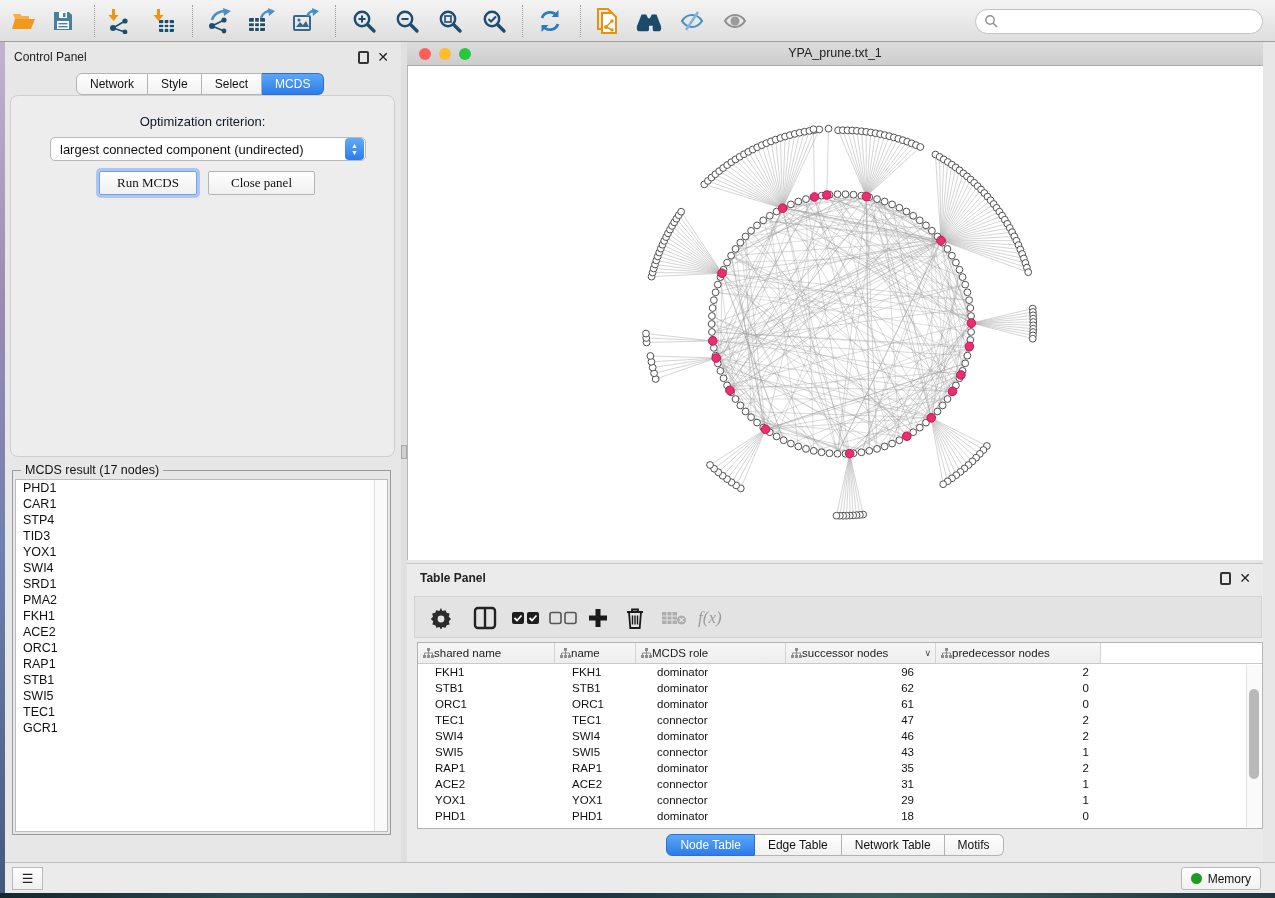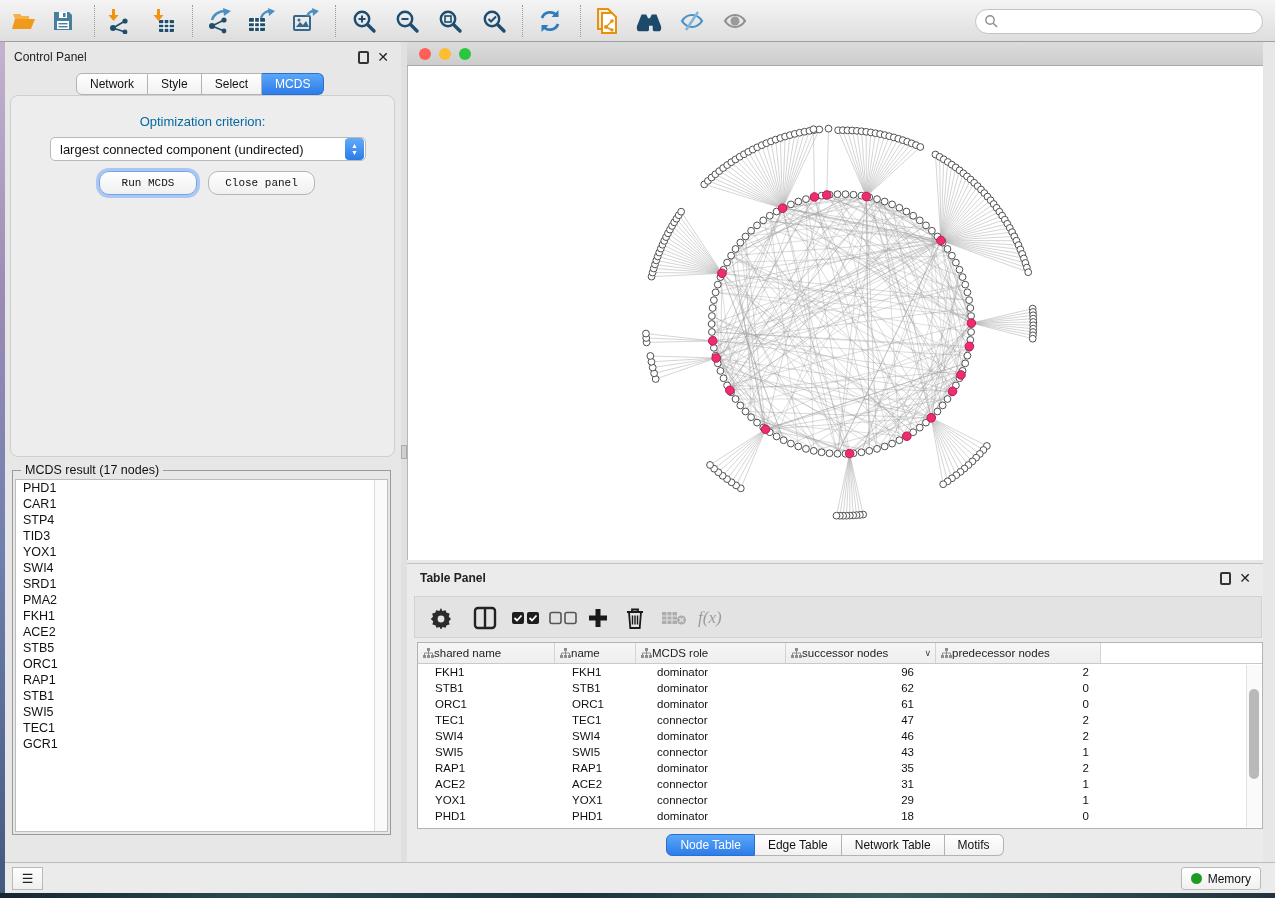--- a/index.html
+++ b/index.html
@@ -22,26 +22,26 @@
   #control-panel { left:5px; top:42px; width:396px; height:820px; background:#e7e7e7; }
   #cp-title { position:absolute; left:9px; top:8px; font-size:12px; color:#222; }
   .panel-float-btn { position:absolute; width:11px; height:13px; border:2px solid #333; border-radius:2px; background:transparent; }
   .panel-close-btn { position:absolute; font-size:14px; font-weight:bold; color:#222; line-height:13px; }
   #cp-tabs { position:absolute; left:71px; top:31px; height:22px; display:flex; }
   .seg-tab { height:22px; border:1px solid #b3b3b3; border-left:none; background:linear-gradient(#ffffff,#f1f1f1); display:flex; align-items:center; justify-content:center; font-size:12px; padding:0 13px; color:#111; cursor:default; }
   .seg-tab.first { border-left:1px solid #b3b3b3; border-radius:6px 0 0 6px; }
   .seg-tab.last { border-radius:0 6px 6px 0; }
   .seg-tab.sel { background:linear-gradient(#5aa7f8,#2d7ce9); color:#fff; border-color:#2b6fd0; }
   #cp-inner { position:absolute; left:5px; top:53px; width:385px; height:362px; background:#ededed; border:1px solid #cfcfcf; border-radius:8px; }
-  #opt-label { position:absolute; left:0; top:18px; width:100%; text-align:center; font-size:13px; color:#0369a1; }
+  #opt-label { position:absolute; left:0; top:18px; width:100%; text-align:center; font-size:13px; color:#0f172a; }
   #opt-select { position:absolute; left:39px; top:41px; width:316px; height:24px; background:#fff; border:1px solid #b9b9b9; border-radius:5px; display:flex; align-items:center; }
   #opt-select .opt-text { flex:1; padding-left:9px; font-size:13px; color:#111; white-space:nowrap; }
   #opt-stepper { width:19px; height:22px; margin-right:1px; border-radius:4px; background:linear-gradient(#63aaf8,#2a7de8); display:flex; flex-direction:column; align-items:center; justify-content:center; gap:1px; }
   #opt-stepper span { color:#fff; font-size:7px; line-height:6px; }
-  .aq-btn { position:absolute; top:75px; height:24px; background:linear-gradient(#ffffff,#f0f0f0); border:1px solid #b5b5b5; border-radius:10px; font-size:11px; color:#111; display:flex; align-items:center; justify-content:center; font-family:Liberation Mono, monospace; }
+  .aq-btn { position:absolute; top:75px; height:24px; background:linear-gradient(#ffffff,#f0f0f0); border:1px solid #b5b5b5; border-radius:2px; font-size:13px; color:#111; display:flex; align-items:center; justify-content:center; font-family:Liberation Serif, serif; }
   #run-btn { left:88px; width:98px; border-color:#6ea4e8; box-shadow:0 0 0 3px rgba(110,160,245,.5); }
   #close-btn { left:197px; width:107px; }
   #mcds-fieldset { position:absolute; left:7px; top:421px; width:379px; height:372px; border:1px solid #9a9a9a; background:#e7e7e7; }
   #mcds-fieldset legend { margin-left:8px; padding:0 4px; font-size:12.5px; color:#111; }
   #mcds-list { position:absolute; left:2px; top:2px; right:2px; bottom:2px; background:#fff; border:1px solid #bdbdbd; overflow:hidden; }
   #mcds-scroll { position:absolute; right:0; top:0; bottom:0; width:13px; background:#fafafa; border-left:1px solid #ddd; }
   .mcds-item { padding-left:7px; font-size:12.5px; line-height:16px; color:#111; }
 
   
   #v-splitter { left:401px; top:42px; width:6px; height:820px; background:#e0e0e0; }
@@ -258,21 +258,20 @@
           <div class="mcds-item">PHD1</div>
           <div class="mcds-item">CAR1</div>
           <div class="mcds-item">STP4</div>
           <div class="mcds-item">TID3</div>
           <div class="mcds-item">YOX1</div>
           <div class="mcds-item">SWI4</div>
           <div class="mcds-item">SRD1</div>
           <div class="mcds-item">PMA2</div>
           <div class="mcds-item">FKH1</div>
           <div class="mcds-item">ACE2</div>
-          <div class="mcds-item">STB5</div>
           <div class="mcds-item">ORC1</div>
           <div class="mcds-item">RAP1</div>
           <div class="mcds-item">STB1</div>
           <div class="mcds-item">SWI5</div>
           <div class="mcds-item">TEC1</div>
           <div class="mcds-item">GCR1</div>
         </div>
       <div id="mcds-scroll"></div>
     </div>
   </fieldset>
@@ -280,20 +279,21 @@
 
 <div id="v-splitter" class="abs">
   <div id="v-splitter-handle"></div>
 </div>
 
 <div id="net-window" class="abs">
   <div id="net-titlebar">
     <div class="tl" style="left:12px; background:#ff5f57"></div>
     <div class="tl" style="left:32px; background:#febc2e"></div>
     <div class="tl" style="left:52px; background:#29c73f"></div>
+    <div id="net-title">YPA_prune.txt_1</div>
   </div>
   <svg id="net-canvas" width="856" height="494" viewBox="0 0 856 494">
       <g>
         <line x1="314.33436905118276" y1="207.20495329639436" x2="306.21349704109275" y2="234.1125626838458" stroke="#9a9a9a" stroke-width="0.75" opacity="0.5"></line>
         <line x1="314.33436905118276" y1="207.20495329639436" x2="491.94598625094994" y2="374.3712278761581" stroke="#9a9a9a" stroke-width="0.75" opacity="0.5"></line>
         <line x1="314.33436905118276" y1="207.20495329639436" x2="312.77861017743373" y2="304.9614166043299" stroke="#9a9a9a" stroke-width="0.75" opacity="0.5"></line>
         <line x1="314.33436905118276" y1="207.20495329639436" x2="376.05401374905" y2="374.37122787615806" stroke="#9a9a9a" stroke-width="0.75" opacity="0.5"></line>
         <line x1="314.33436905118276" y1="207.20495329639436" x2="535.2804746883372" y2="176.49990523376619" stroke="#9a9a9a" stroke-width="0.75" opacity="0.5"></line>
         <line x1="314.33436905118276" y1="207.20495329639436" x2="414.05908486577096" y2="386.4615113705637" stroke="#9a9a9a" stroke-width="0.75" opacity="0.5"></line>
         <line x1="314.33436905118276" y1="207.20495329639436" x2="376.05401374905" y2="374.37122787615806" stroke="#9a9a9a" stroke-width="0.75" opacity="0.5"></line>

